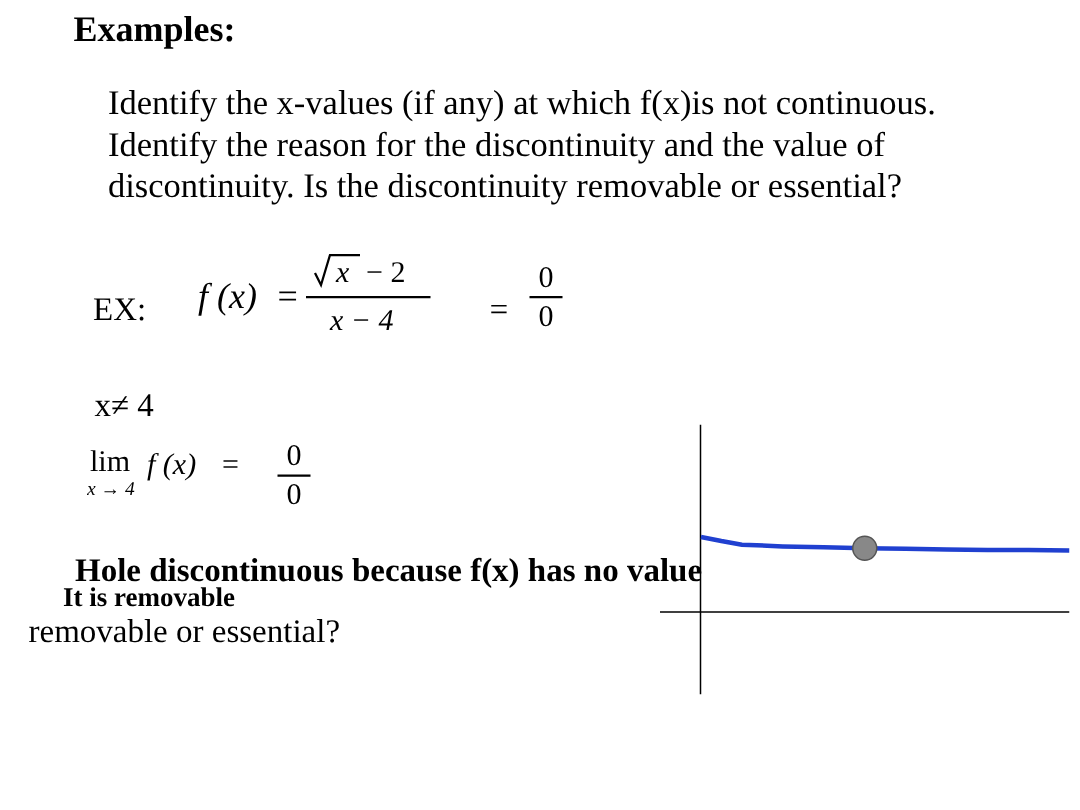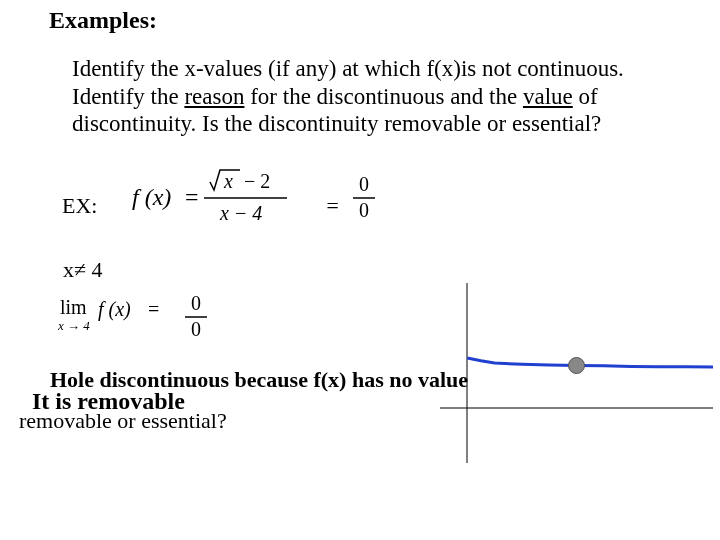--- a/index.html
+++ b/index.html
@@ -25,21 +25,21 @@
     font-weight: bold;
   }
   .prompt {
     position: absolute;
     left: 72px;
     top: 55px;
     width: 600px;
     font-size: 23px;
     line-height: 1.2;
   }
-  .underline { text-decoration: underline; }
+  .underline { }
   .exlabel {
     position: absolute;
     left: 62px;
     top: 193px;
     font-size: 22px;
   }
   .equals {
     position: absolute;
     left: 325px;
     top: 193px;
@@ -83,23 +83,23 @@
   }
   .note1 {
     position: absolute;
     left: 50px;
     top: 367px;
     font-size: 22px;
     font-weight: bold;
   }
   .note2 {
     position: absolute;
-    left: 32px;
+    left: 42px;
     top: 388px;
-    font-size: 24px;
+    font-size: 18px;
     font-weight: bold;
   }
   .note3 {
     position: absolute;
     left: 19px;
     top: 408px;
     font-size: 22px;
   }
   .graph {
     position: absolute;
@@ -112,21 +112,21 @@
 </style>
 </head>
 <body>
 
 <div class="page">
 
   <div class="title">Examples:</div>
 
   <div class="prompt">
     <span>Identify the x-values (if any) at which f(x)is not continuous.</span><br>
-    <span>Identify the </span><span class="underline">reason</span><span> for the discontinuous and the </span><span class="underline">value</span><span> of</span><br>
+    <span>Identify the </span><span class="underline">reason</span><span> for the discontinuity and the </span><span class="underline">value</span><span> of</span><br>
     <span>discontinuity. Is the discontinuity removable or essential?</span>
   </div>
 
   <div class="exlabel">EX:</div>
 
   <svg class="formula1" viewBox="0 0 180 60">
     <text x="0" y="37" font-family="Times New Roman" font-style="italic" font-size="24">f (x)</text>
     <text x="53" y="37" font-family="Times New Roman" font-size="24">=</text>
 
     <path d="M 78 14 L 82 22 L 88 2 L 108 2" stroke="#000" stroke-width="1.5" fill="none"></path>

